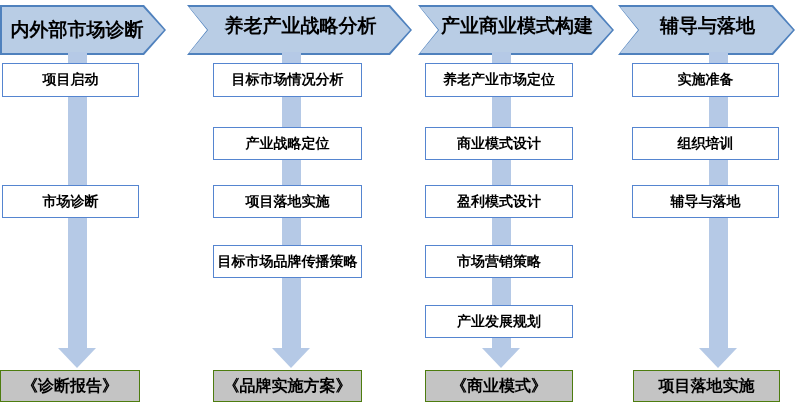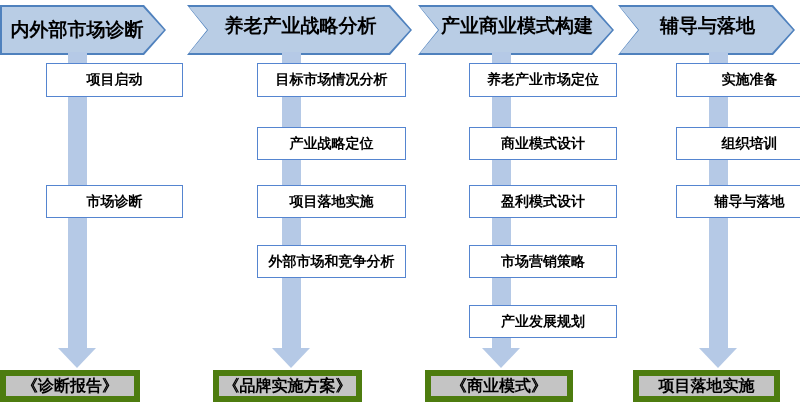--- a/index.html
+++ b/index.html
@@ -29,29 +29,29 @@
 
   
   .vbar{position:absolute;top:52px;height:296px;width:19px;background:#b5c9e6;z-index:1;}
   .c1 .vbar{left:68px}.c2 .vbar{left:95px}.c3 .vbar{left:82px}.c4 .vbar{left:91px}
   .ahead{position:absolute;top:348px;width:0;height:0;z-index:1;
     border-left:19px solid transparent;border-right:19px solid transparent;border-top:20px solid #b5c9e6;}
   .c1 .ahead{left:58px}.c2 .ahead{left:85px}.c3 .ahead{left:72px}.c4 .ahead{left:81px}
 
   
   .step{position:absolute;height:33px;background:#ffffff;border:1.5px solid #5585d0;z-index:2;
-    display:flex;align-items:center;justify-content:center;font-size:14px;font-weight:bold;white-space:nowrap;box-sizing:border-box;margin-left:44px;}
+    display:flex;align-items:center;justify-content:center;font-size:14px;font-weight:bold;white-space:nowrap;box-sizing:border-box;}
   .c1 .step{left:2px;width:137px}
   .c2 .step{left:26px;width:149px}
   .c3 .step{left:15px;width:148px}
   .c4 .step{left:14px;width:147px}
   .r1{top:63px;height:34px}.r2{top:127px}.r3{top:185px}.r4{top:245px}.r5{top:305px}
 
   
-  .output{position:absolute;top:370px;height:32px;background:#c4c4c4;border:6px solid #4d7c0f;z-index:2;
+  .output{position:absolute;top:370px;height:32px;background:#c4c4c4;border:1px solid #4d7c0f;z-index:2;
     display:flex;align-items:center;justify-content:center;font-size:16px;font-weight:bold;white-space:nowrap;box-sizing:border-box;}
   .c1 .output{left:0;width:140px}
   .c2 .output{left:26px;width:149px}
   .c3 .output{left:15px;width:148px}
   .c4 .output{left:15px;width:147px}
 </style>
 </head>
 <body>
 
 <div class="canvas">
@@ -71,21 +71,21 @@
   <div class="col c2">
     <div class="chev notched">
       <div class="chev-fill"></div>
       <span class="chev-label">养老产业战略分析</span>
     </div>
     <div class="vbar"></div>
     <div class="ahead"></div>
     <div class="step r1">目标市场情况分析</div>
     <div class="step r2">产业战略定位</div>
     <div class="step r3">项目落地实施</div>
-    <div class="step r4">外部市场和竞争分析</div>
+    <div class="step r4">目标市场品牌传播策略</div>
     <div class="output">《品牌实施方案》</div>
   </div>
 
   <div class="col c3">
     <div class="chev notched">
       <div class="chev-fill"></div>
       <span class="chev-label">产业商业模式构建</span>
     </div>
     <div class="vbar"></div>
     <div class="ahead"></div>

